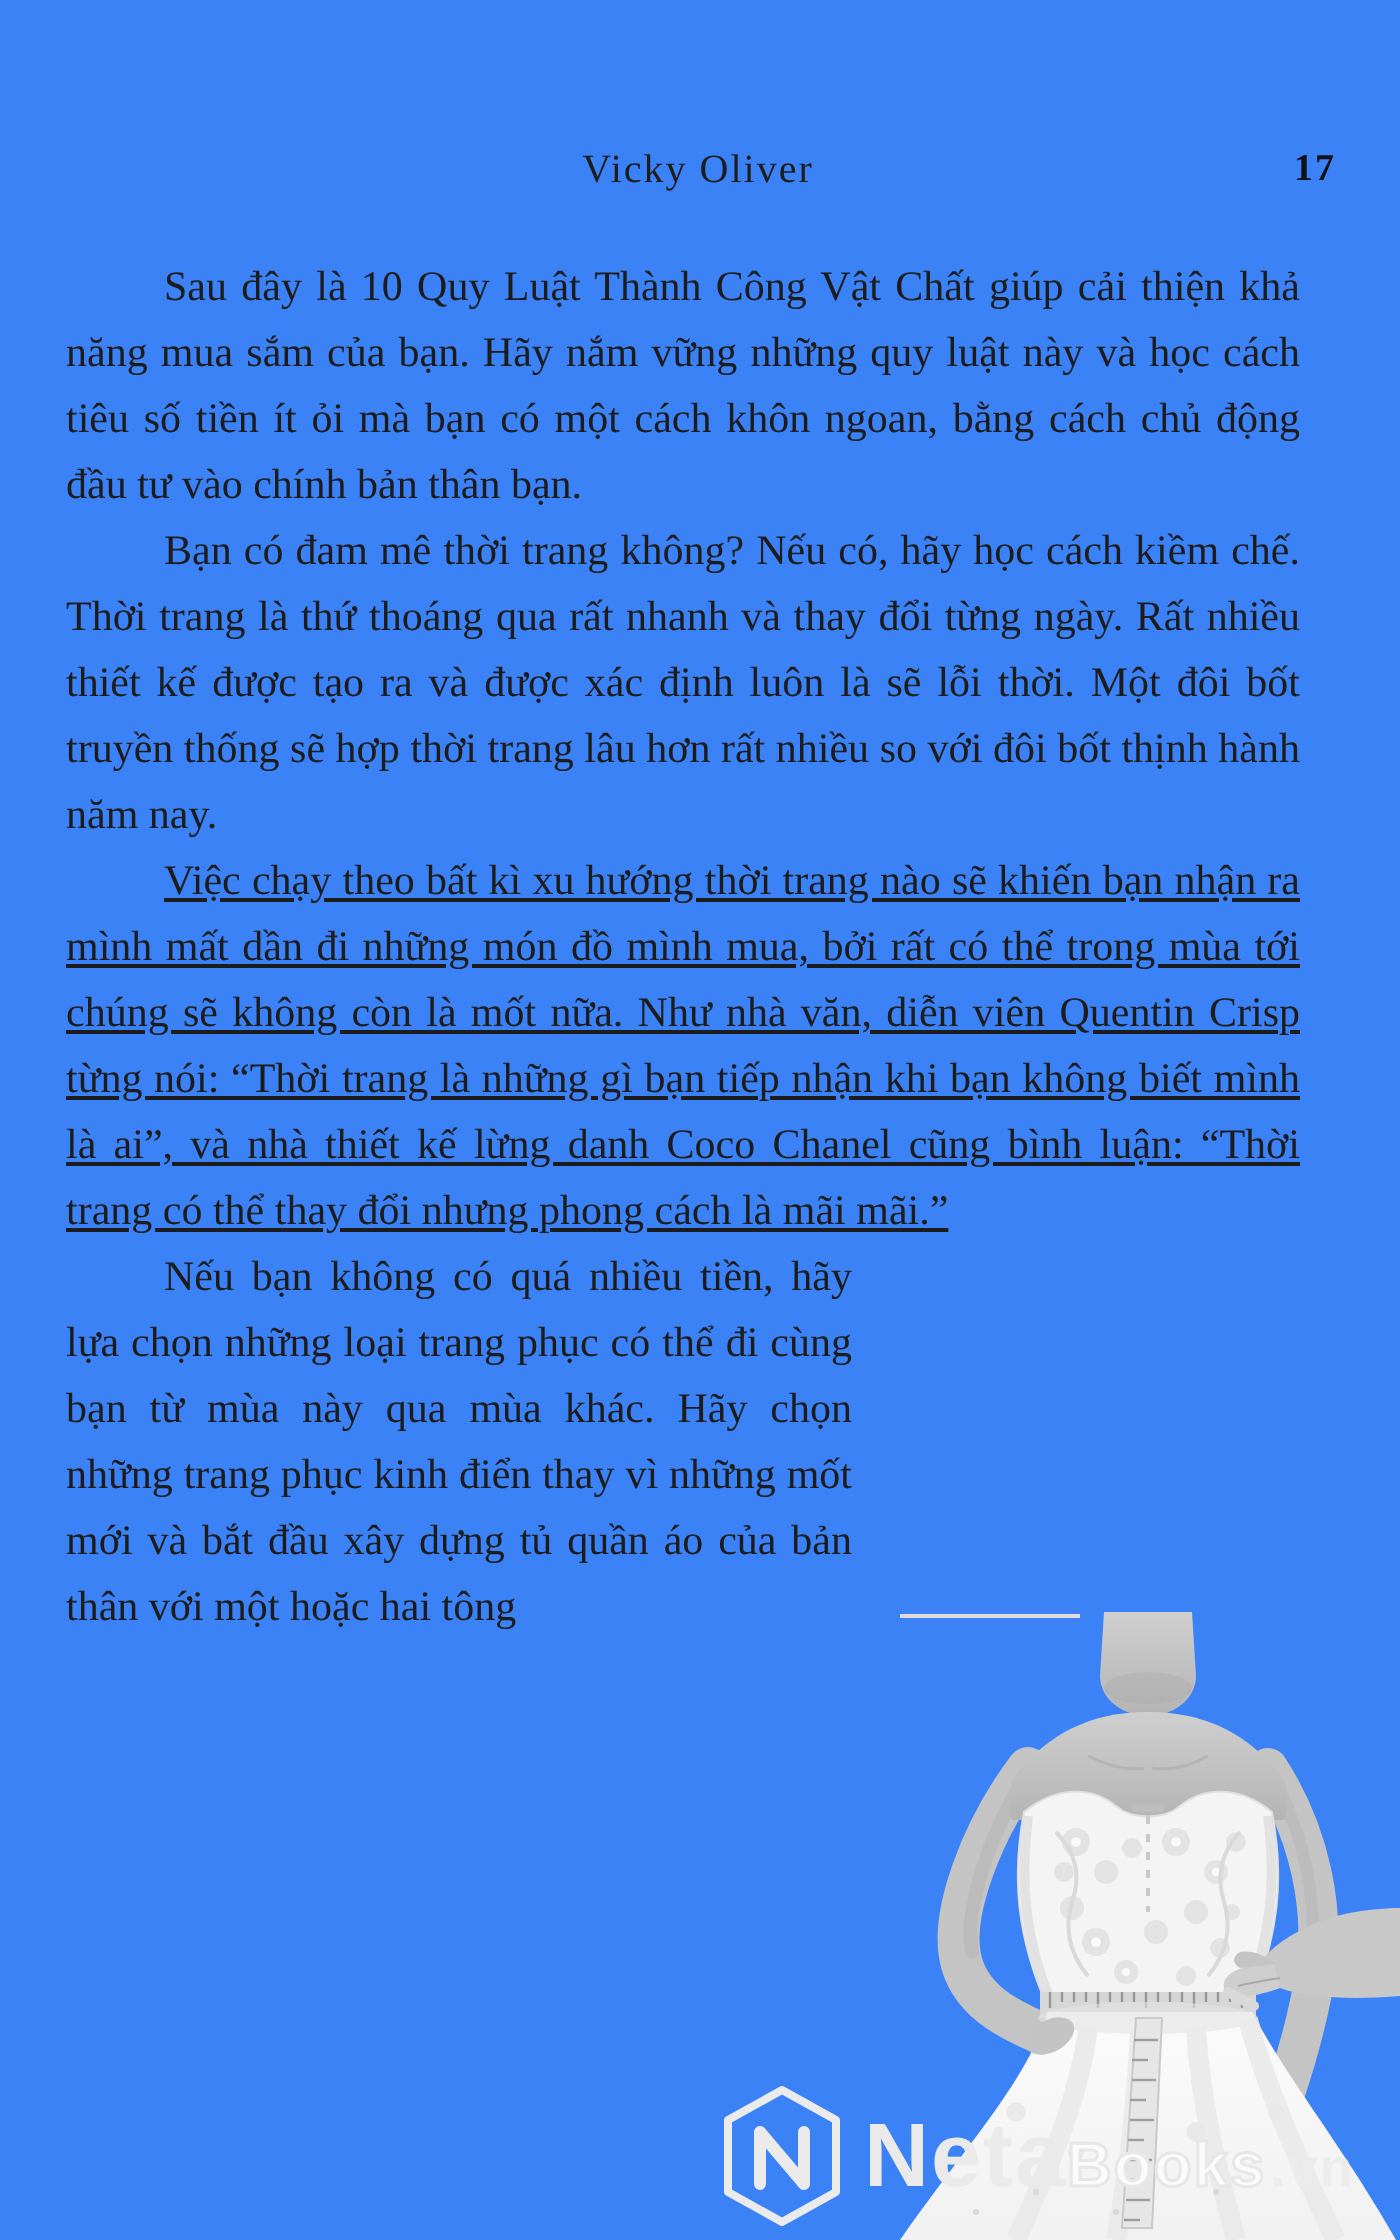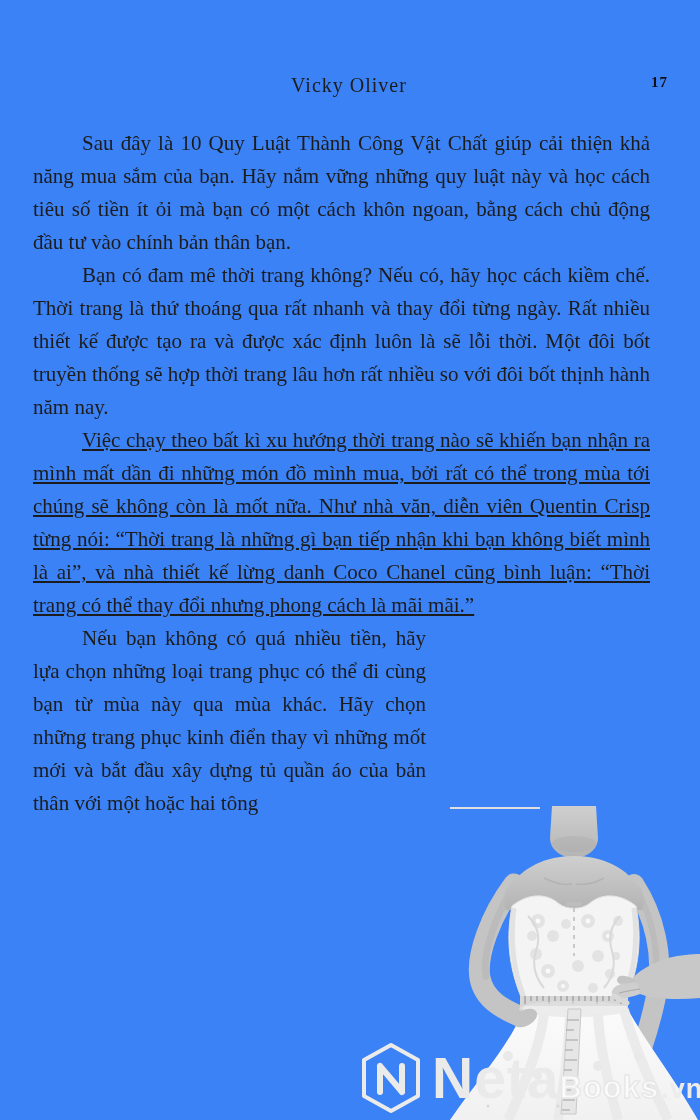--- a/index.html
+++ b/index.html
@@ -13,21 +13,21 @@
   }
   
   .running-head{
     position:absolute;top:74px;left:48px;right:50px;height:28px;
   }
   .author{
     text-align:center;font-size:20px;letter-spacing:1px;color:#1d1d1d;
   }
   .pagenum{
     position:absolute;right:-18px;top:0;
-    font-weight:bold;font-size:15px;letter-spacing:1px;color:#111;
+    font-weight:bold;font-size:19px;letter-spacing:1px;color:#111;
   }
   
   .maincol{
     position:absolute;top:127px;left:33px;right:50px;
   }
   p.body{
     margin:0;font-size:21px;line-height:33px;text-align:justify;
     color:#1c1c1c;
   }
   p.indent{text-indent:49px;}
@@ -56,21 +56,21 @@
   .photo svg{display:block;width:100%;height:100%;}
   
   .watermark{
     position:absolute;left:358px;top:1040px;width:342px;height:76px;
     z-index:5;display:flex;align-items:center;
     font-family:"Liberation Sans","DejaVu Sans",sans-serif;
     user-select:none;
   }
   .wm-logo{flex:0 0 auto;margin-right:8px;}
   .wm-text{white-space:nowrap;font-weight:bold;letter-spacing:1px;}
-  .wm-neta{font-size:57px;color:#eaeaea;}
+  .wm-neta{font-size:45px;color:#eaeaea;}
   .wm-books{font-size:31px;color:#fbfbfb;-webkit-text-stroke:1.5px #e7e7e7;}
   .wm-tld{font-size:27px;color:#ececec;margin-left:2px;}
 </style>
 </head>
 <body>
 
 <div class="page">
 
   <div class="running-head">
     <div class="author">Vicky Oliver</div>

